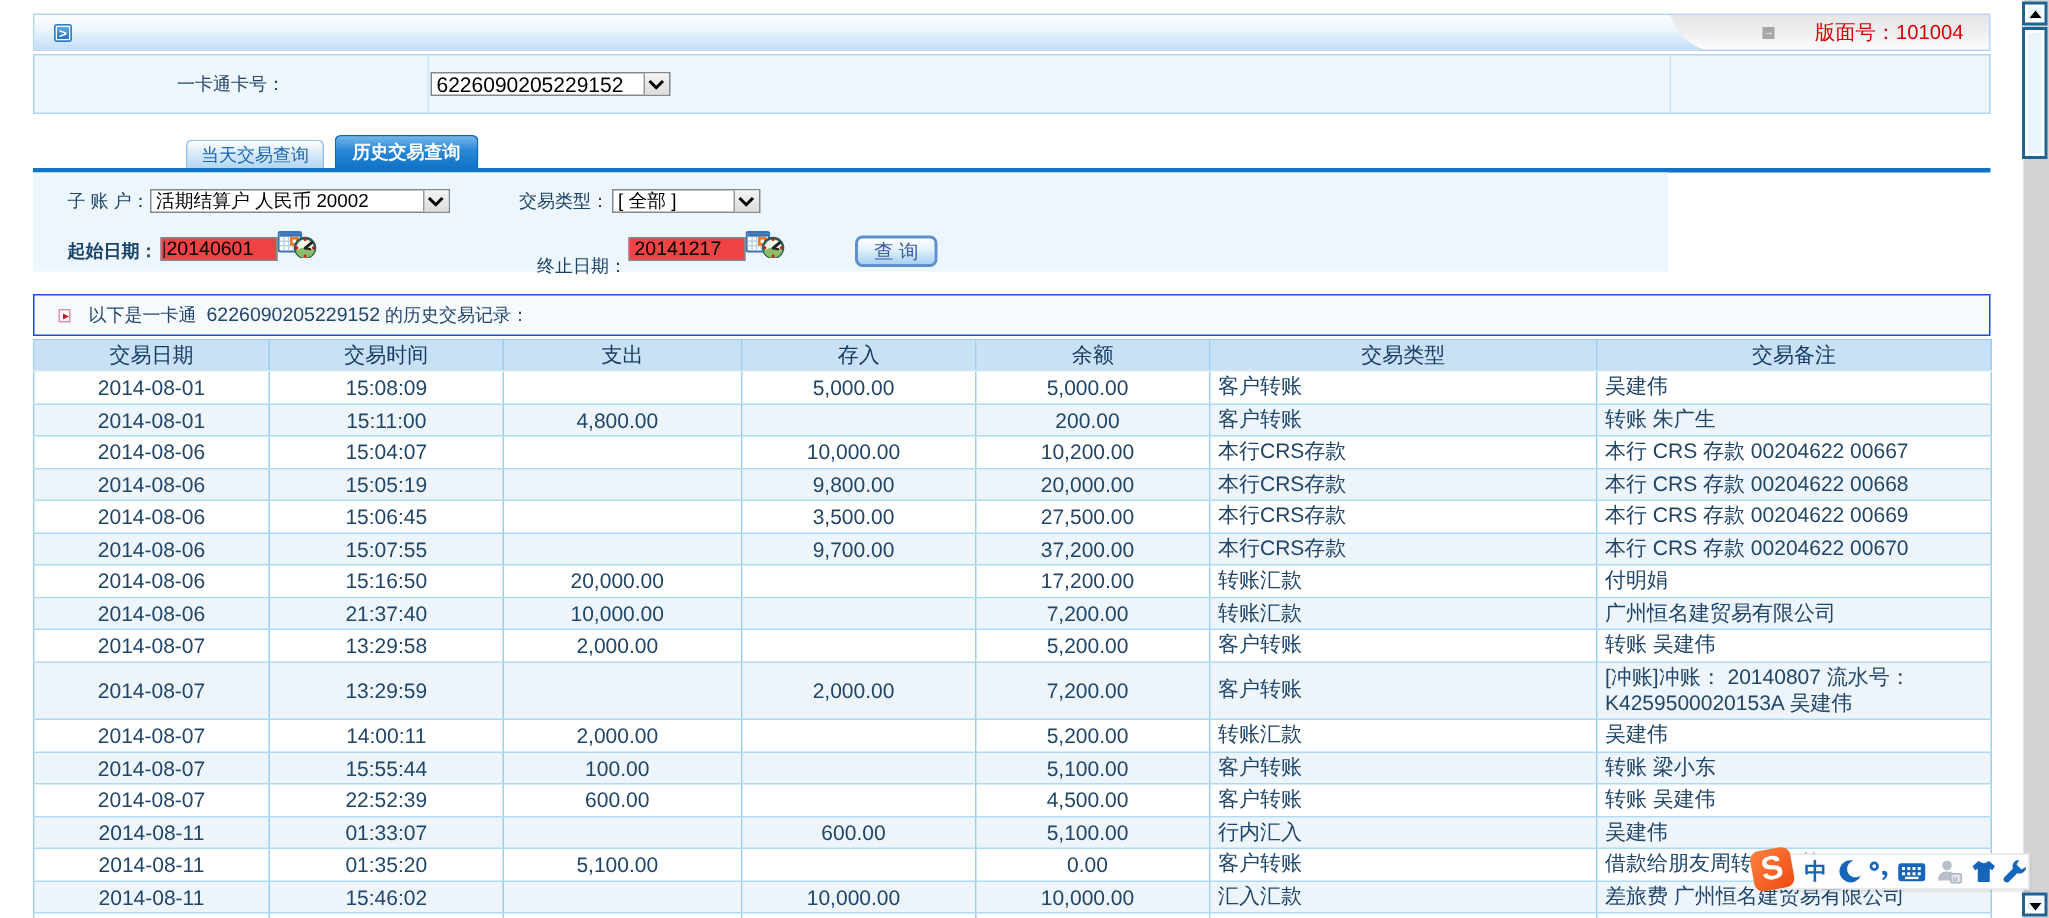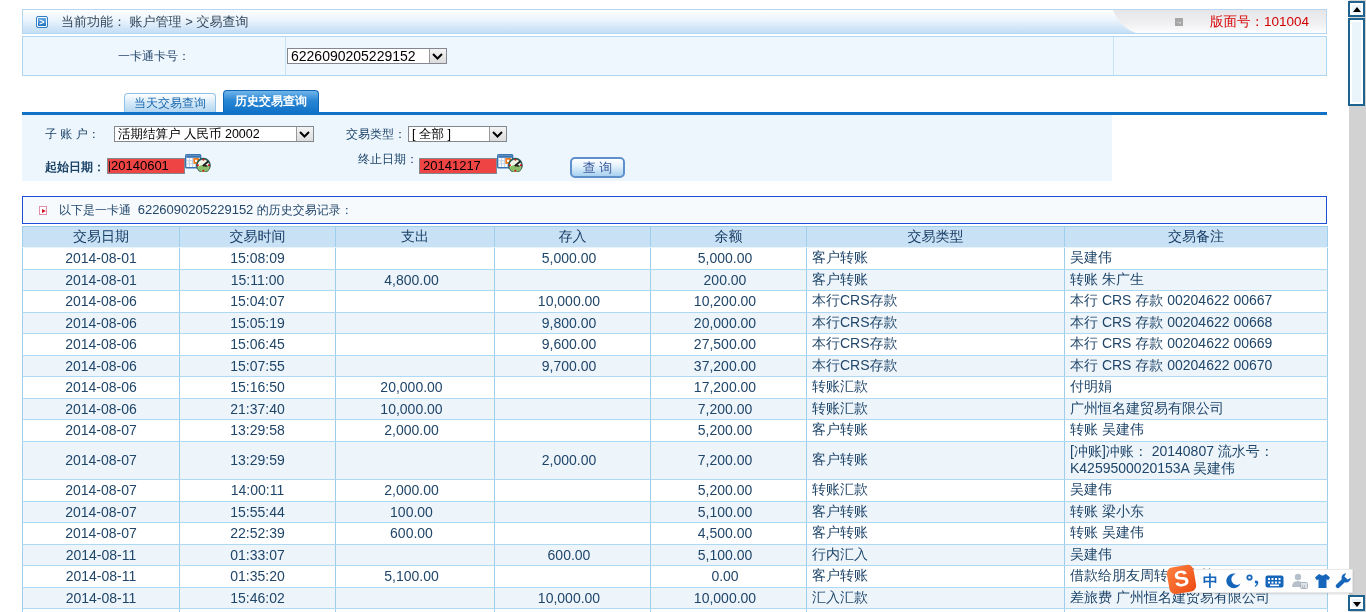--- a/index.html
+++ b/index.html
@@ -95,21 +95,20 @@
   background:linear-gradient(140deg,#fc8140,#ee4a12); border-radius:6px;
   transform:rotate(-10deg); color:#fff; font-weight:bold; font-size:22px;
   text-align:center; line-height:26px; }
 </style>
 </head>
 <body>
 
 <div id="titlebar">
   <div id="graywave"></div>
   <div id="tb-icon">&gt;</div>
-  <div id="tb-text">当前功能： 账户管理 &gt; 交易查询</div>
   <div id="tb-mini">→</div>
   <div id="tb-red">版面号：101004</div>
 </div>
 
 <div id="cardrow">
   <div class="vline" style="left:262px"></div>
   <div class="vline" style="left:1090px"></div>
   <div id="card-label">一卡通卡号：</div>
   <div class="sel" style="left:264px; top:11px; width:160px;">
     <div class="txt" style="font-size:14px;">6226090205229152</div>
@@ -120,21 +119,21 @@
       </div>
   </div>
 </div>
 
 <div id="tab1">当天交易查询</div>
 <div id="tab2">历史交易查询</div>
 <div id="tabline"></div>
 
 <div id="form">
   <div class="lbl" style="left:23px; top:11px;">子 账 户：</div>
-  <div class="sel" style="left:92px; top:11px; width:200px;">
+  <div class="sel" style="left:78px; top:11px; width:200px;">
     <div class="txt">活期结算户 人民币 20002</div>
     <div class="btn">
         <svg width="11" height="7">
           <polyline points="1,1 5.5,5.5 10,1" stroke="#000" stroke-width="2" fill="none"></polyline>
         </svg>
       </div>
   </div>
   <div class="lbl" style="left:324px; top:11px;">交易类型：</div>
   <div class="sel" style="left:386px; top:11px; width:99px;">
     <div class="txt">[ 全部 ]</div>
@@ -160,21 +159,21 @@
 <circle cx="18.4" cy="14.2" r="6.6" fill="#edf5e7" stroke="#2c5a54" stroke-width="1.7"></circle>
 <path d="M12.1,16.2 A6.6,6.6 0 0 0 24.8,16.0 Q18.4,11.8 12.1,16.2 Z" fill="#8abd68"></path>
 <circle cx="18.4" cy="8.7" r="1" fill="#e01010"></circle>
 <circle cx="18.4" cy="19.7" r="1" fill="#e01010"></circle>
 <circle cx="12.9" cy="14.2" r="1" fill="#e01010"></circle>
 <circle cx="23.9" cy="14.2" r="1" fill="#e01010"></circle>
 <path d="M18.4,14.4 L22.8,10.8" stroke="#222" stroke-width="1.9" stroke-linecap="round"></path>
 <path d="M18.4,14.4 L21.7,15.1" stroke="#222" stroke-width="1.5" stroke-linecap="round"></path>
 </g>
     </svg>
-  <div class="lbl" style="left:336px; top:36px;">终止日期：</div>
+  <div class="lbl" style="left:336px; top:54px;">终止日期：</div>
   <div class="inp" style="left:397px; top:43px; width:78px;">
       <div class="txt">20141217</div>
     </div>
   <svg class="cal" style="position:absolute; left:475px; top:36px;" width="27" height="21" viewBox="0 0 27 21">
       <g>
 <rect x="0.7" y="3.7" width="15" height="13" rx="1" fill="#fff" stroke="#3a74b4" stroke-width="1.4"></rect>
 <rect x="1.4" y="4.4" width="13.6" height="2.4" fill="#3a74b4"></rect>
 <path d="M1.5,9.8 H15 M1.5,12.8 H15" stroke="#b8d2e8" stroke-width="1"></path>
 <path d="M4.4,7 V16 M7.4,7 V16 M10.4,7 V16 M13.4,7 V16" stroke="#b8d2e8" stroke-width="1"></path>
 <rect x="9.2" y="7.9" width="4" height="4" fill="#fff" stroke="#f0761c" stroke-width="1.7"></rect>
@@ -249,21 +248,21 @@
         <td class="r"></td>
         <td class="r">9,800.00</td>
         <td class="r">20,000.00</td>
         <td class="l">本行CRS存款</td>
         <td class="l">本行 CRS 存款 00204622 00668</td>
       </tr>
 <tr>
         <td class="c">2014-08-06</td>
         <td class="c">15:06:45</td>
         <td class="r"></td>
-        <td class="r">9,600.00</td>
+        <td class="r">3,500.00</td>
         <td class="r">27,500.00</td>
         <td class="l">本行CRS存款</td>
         <td class="l">本行 CRS 存款 00204622 00669</td>
       </tr>
 <tr class="alt">
         <td class="c">2014-08-06</td>
         <td class="c">15:07:55</td>
         <td class="r"></td>
         <td class="r">9,700.00</td>
         <td class="r">37,200.00</td>

